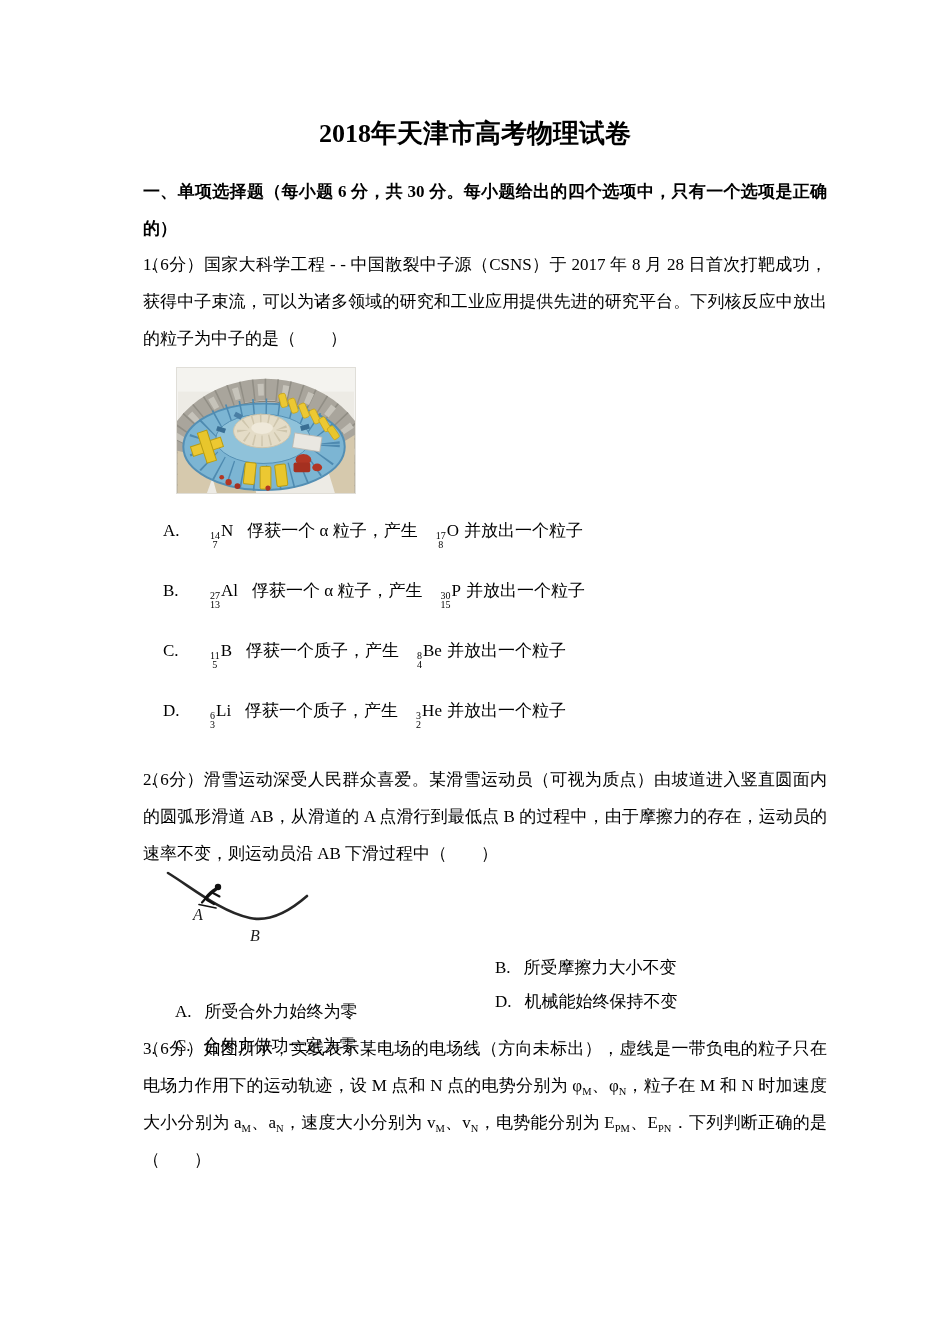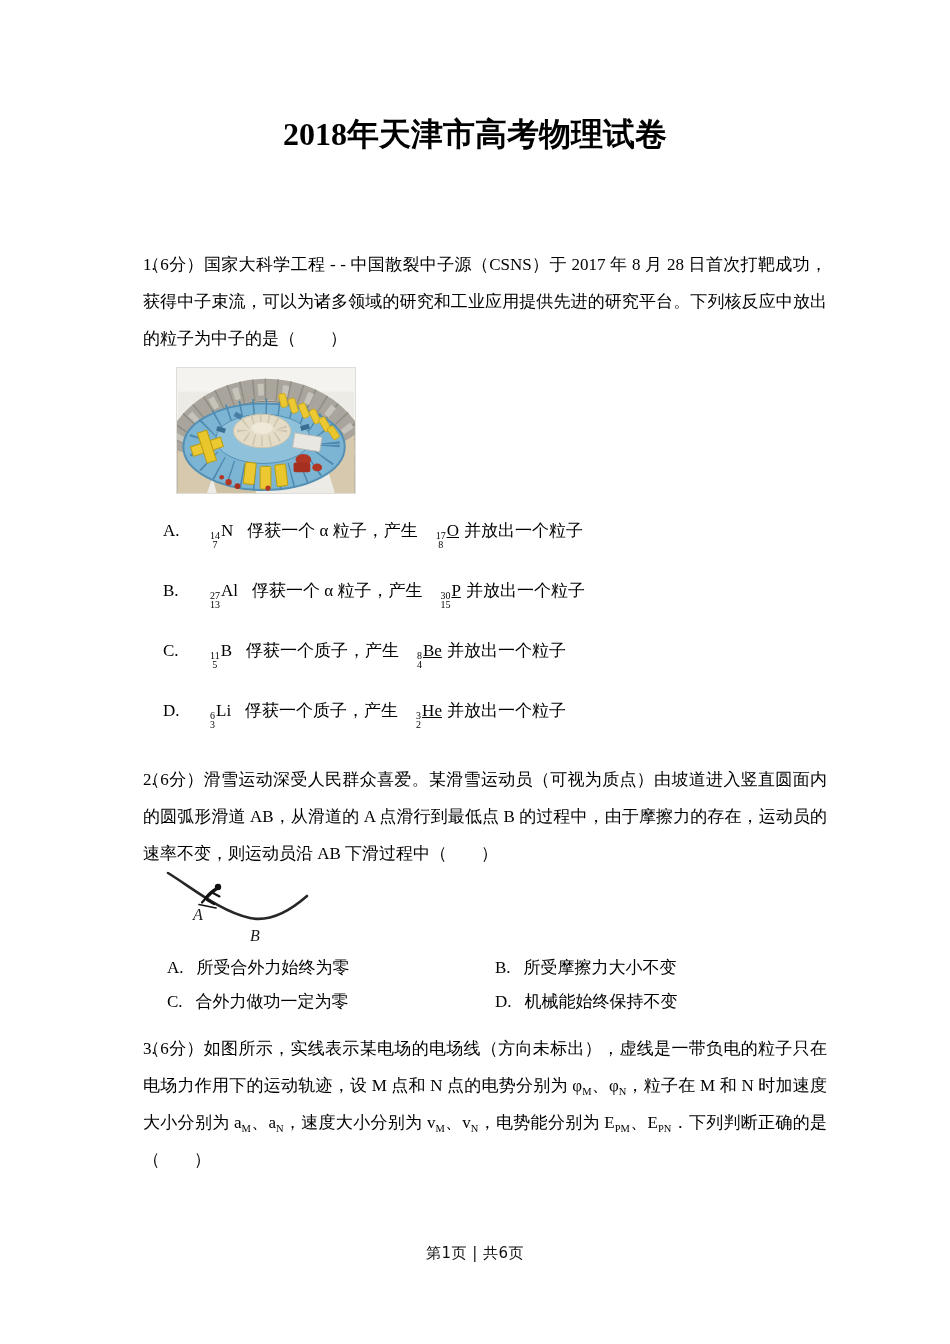--- a/index.html
+++ b/index.html
@@ -11,21 +11,21 @@
     background: #ffffff;
     font-family: "Liberation Serif", "DejaVu Serif", serif;
     color: #000000;
     overflow: hidden;
   }
   .title {
     position: absolute;
     top: 118px; left: 0; width: 100%;
     margin: 0;
     text-align: center;
-    font-size: 32px;
+    font-size: 26px;
     font-weight: bold;
     line-height: 32px;
   }
   .heading {
     position: absolute;
     top: 173px; left: 143px; width: 684px;
     font-size: 17px;
     font-weight: bold;
     line-height: 37px;
     text-align: justify;
@@ -47,27 +47,27 @@
   .nuc { display: inline; }
   .stk {
     display: inline-block;
     vertical-align: -12px;
     font-size: 10px;
     line-height: 9.5px;
     text-align: center;
     margin-right: 1px;
   }
   .stk span { display: block; }
-  .nuc2 { margin-left: 18px; text-decoration: underline; }
+  .nuc2 { margin-left: 18px; }
   .t1 { margin-left: 14px; }
   .t2 { margin-left: 5px; }
 
   .o2row { position: absolute; left: 163px; width: 684px; height: 26px; font-size: 17px; line-height: 24px; }
   .o2cell { position: absolute; top: 0; white-space: nowrap; }
-  .o2cell.c1 { left: 4px; }
+  .o2cell.c1 { left: 12px; margin-top: 44px; }
   .o2cell.c2 { left: 332px; }
   .o2label { display: inline-block; margin-right: 13px; }
 
   .footer {
     position: absolute;
     top: 1244px; left: 0; width: 100%;
     text-align: center;
     font-family: "DejaVu Sans", "Liberation Sans", sans-serif;
     font-size: 15px;
     font-weight: 500;
@@ -81,20 +81,21 @@
     fill: #1a1a1a;
   }
 </style>
 </head>
 <body>
 
 <div class="page">
 
   <h1 class="title">2018年天津市高考物理试卷</h1>
 
+  <div class="heading">一、单项选择题（每小题 6 分，共 30 分。每小题给出的四个选项中，只有一个选项是正确的）</div>
 
   <div class="q" style="top:246px;">
     <span class="q-num">1.</span>
     <div class="q-body">（6分）国家大科学工程 - - 中国散裂中子源（CSNS）于 2017 年 8 月 28 日首次打靶成功，获得中子束流，可以为诸多领域的研究和工业应用提供先进的研究平台。下列核反应中放出的粒子为中子的是（　　）</div>
   </div>
 
   <svg class="photo" width="180" height="127" viewBox="0 0 180 127" xmlns="http://www.w3.org/2000/svg">
     <rect width="180" height="127" fill="#edebe5"></rect>
     <rect width="180" height="24" fill="#f4f3ef"></rect>
 
@@ -194,15 +195,14 @@
   <div class="o2row" style="top:990px;">
     <span class="o2cell c1"><span class="o2label">C.</span><span>合外力做功一定为零</span></span>
     <span class="o2cell c2"><span class="o2label">D.</span><span>机械能始终保持不变</span></span>
   </div>
 
   <div class="q" style="top:1030px;">
     <span class="q-num">3.</span>
     <div class="q-body"><span>（6分）如图所示，实线表示某电场的电场线（方向未标出），虚线是一带负电的粒子只在电场力作用下的运动轨迹，设 M 点和 N 点的电势分别为 φ</span><sub>M</sub><span>、φ</span><sub>N</sub><span>，粒子在 M 和 N 时加速度大小分别为 a</span><sub>M</sub><span>、a</span><sub>N</sub><span>，速度大小分别为 v</span><sub>M</sub><span>、v</span><sub>N</sub><span>，电势能分别为 E</span><sub>PM</sub><span>、E</span><sub>PN</sub><span>．下列判断正确的是（　　）</span></div>
   </div>
 
-  <div class="footer">第1页 | 共6页</div>
 
 </div>
 
 </body></html>

